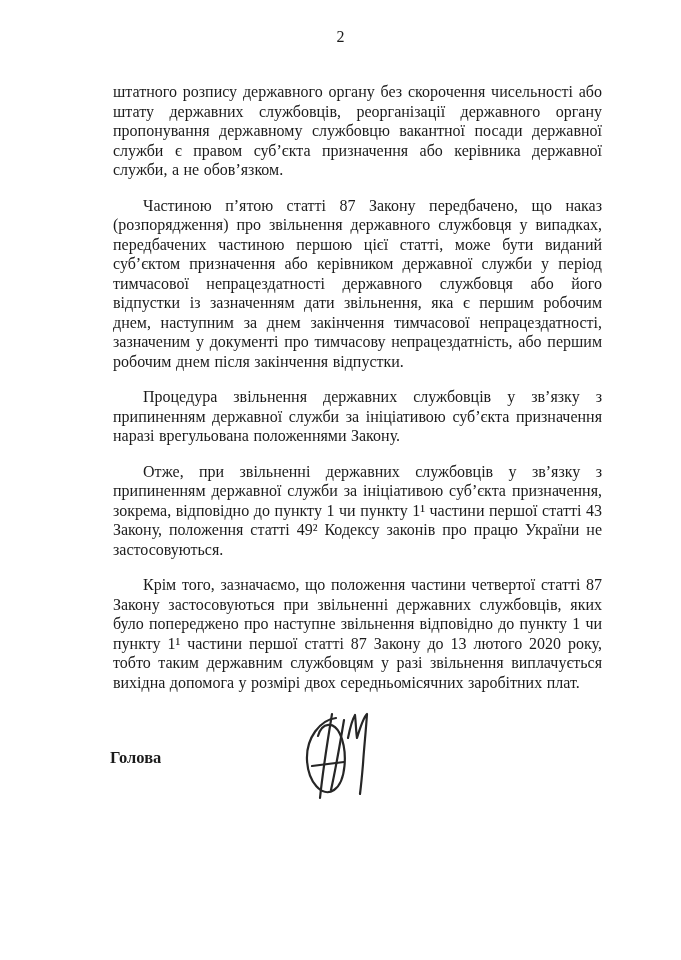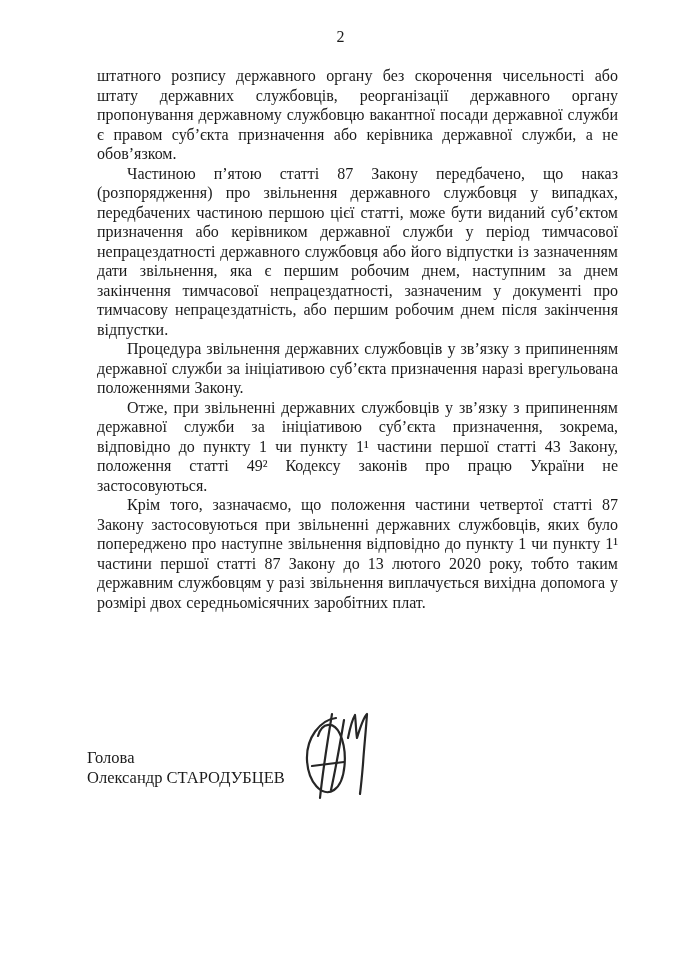--- a/index.html
+++ b/index.html
@@ -28,40 +28,39 @@
   .content {
     position: absolute;
     top: 66px;
     left: 97px;
     width: 521px;
     font-size: 16px;
     line-height: 19.5px;
     text-align: justify;
   }
   .content p {
-    margin: 0;
+    margin: 16px;
     padding: 0;
     text-indent: 30px;
     word-spacing: 0.5px;
   }
   .content p.no-indent {
     text-indent: 0;
   }
   .sig-row {
     position: absolute;
     top: 748px;
-    left: 87px;
+    left: 110px;
     width: 521px;
     display: flex;
     justify-content: space-between;
     align-items: flex-start;
     font-size: 16.5px;
-    font-weight: normal;
+    font-weight: bold;
     line-height: 20px;
-    flex-direction: column;
   }
   .sig-mark {
     position: absolute;
     left: 292px;
     top: 708px;
     width: 96px;
     height: 106px;
   }
 </style>
 </head>
@@ -84,16 +83,15 @@
       <path d="M44,10 C28,12 14,30 15,52 C16,74 30,90 42,82 C54,74 56,44 48,26 C42,13 30,14 26,28"></path>
       <path d="M40,6 C36,30 31,62 28,90"></path>
       <path d="M52,12 C48,36 43,64 39,82"></path>
       <path d="M20,58 L52,54"></path>
       <path d="M56,30 C58,20 60,12 63,7 C64,16 64,24 65,30 C68,20 71,10 75,6 C74,22 72,40 71,56 C70,68 69,78 68,86"></path>
     </g>
   </svg>
 
   <div class="sig-row">
     <span>Голова</span>
-    <span>Олександр СТАРОДУБЦЕВ</span>
   </div>
 
 </div>
 
 </body></html>

